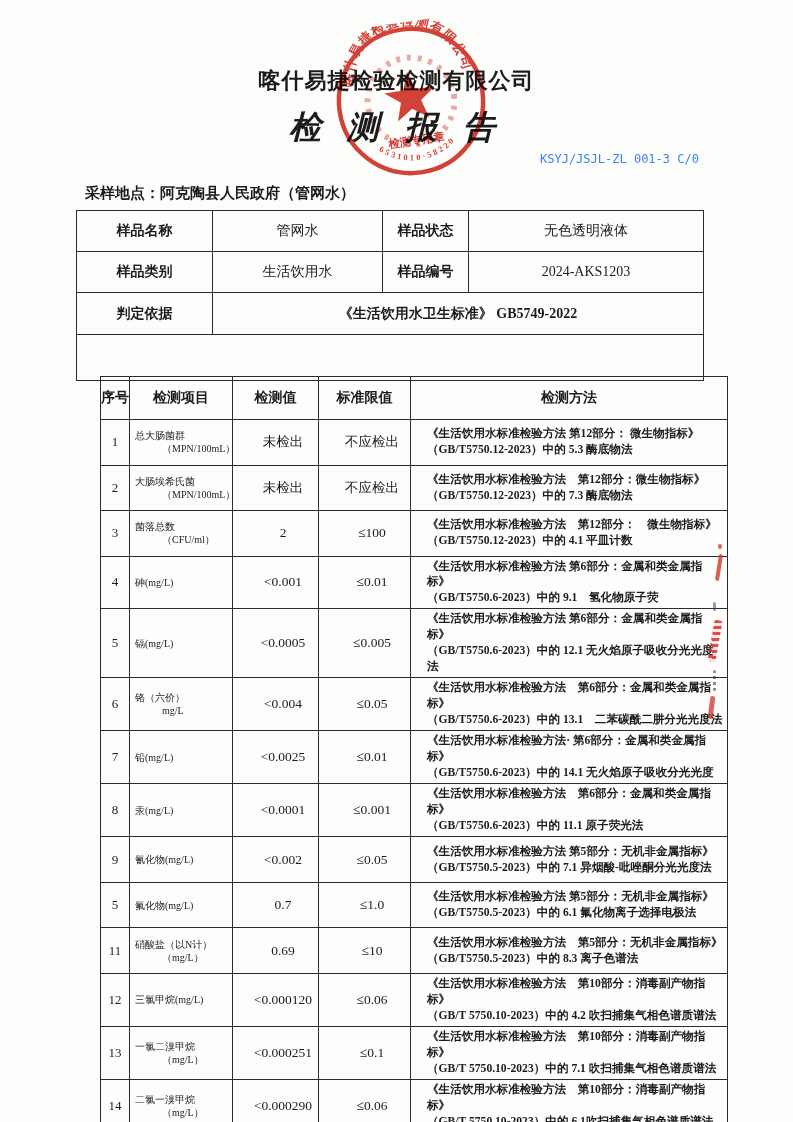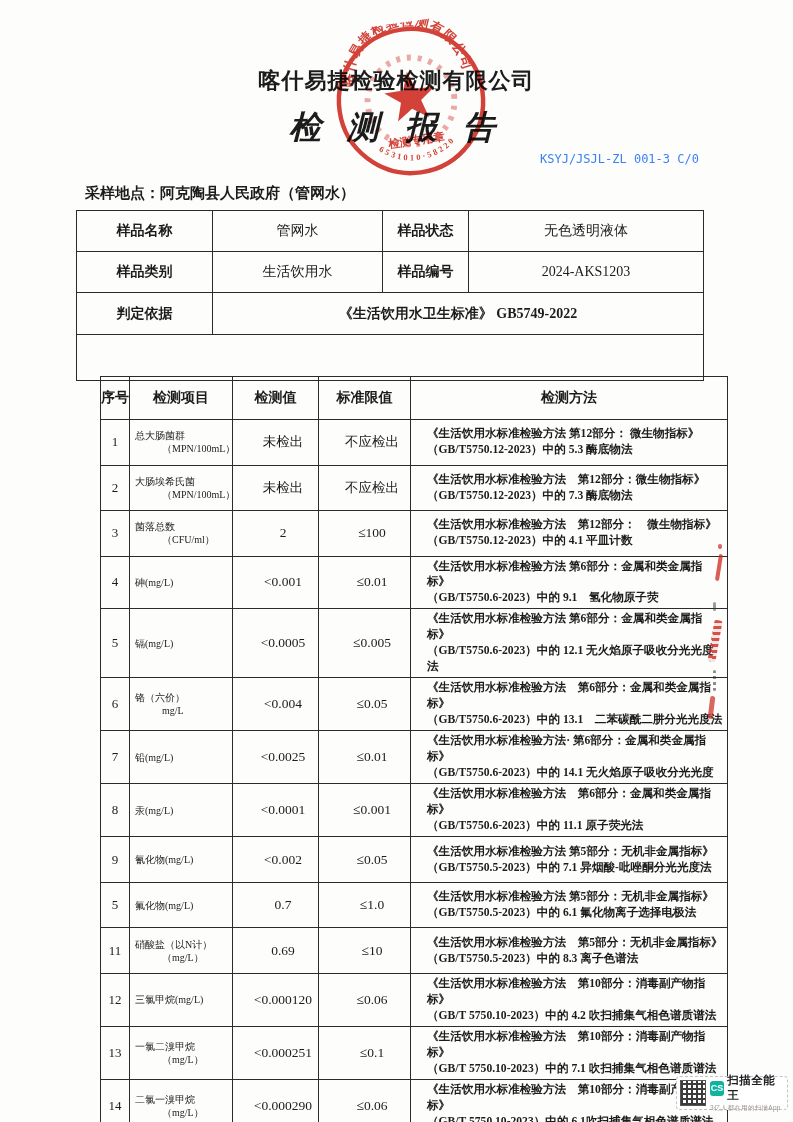--- a/index.html
+++ b/index.html
@@ -358,24 +358,14 @@
 
   <div class="marks">
     <div class="m m1b"></div>
     <div class="m m1"></div>
     <div class="m m2"></div>
     <div class="m m3"></div>
     <div class="m m4"></div>
     <div class="m m5"></div>
   </div>
 
-  <div class="cam">
-    <div class="qr"></div>
-    <div class="cam-col">
-      <div class="cam-row">
-        <div class="cs-icon">CS</div>
-        <div class="cam-name">扫描全能王</div>
-      </div>
-      <div class="cam-sub">3亿人都在用的扫描App</div>
-    </div>
-  </div>
 
 </div>
 
 </body></html>

